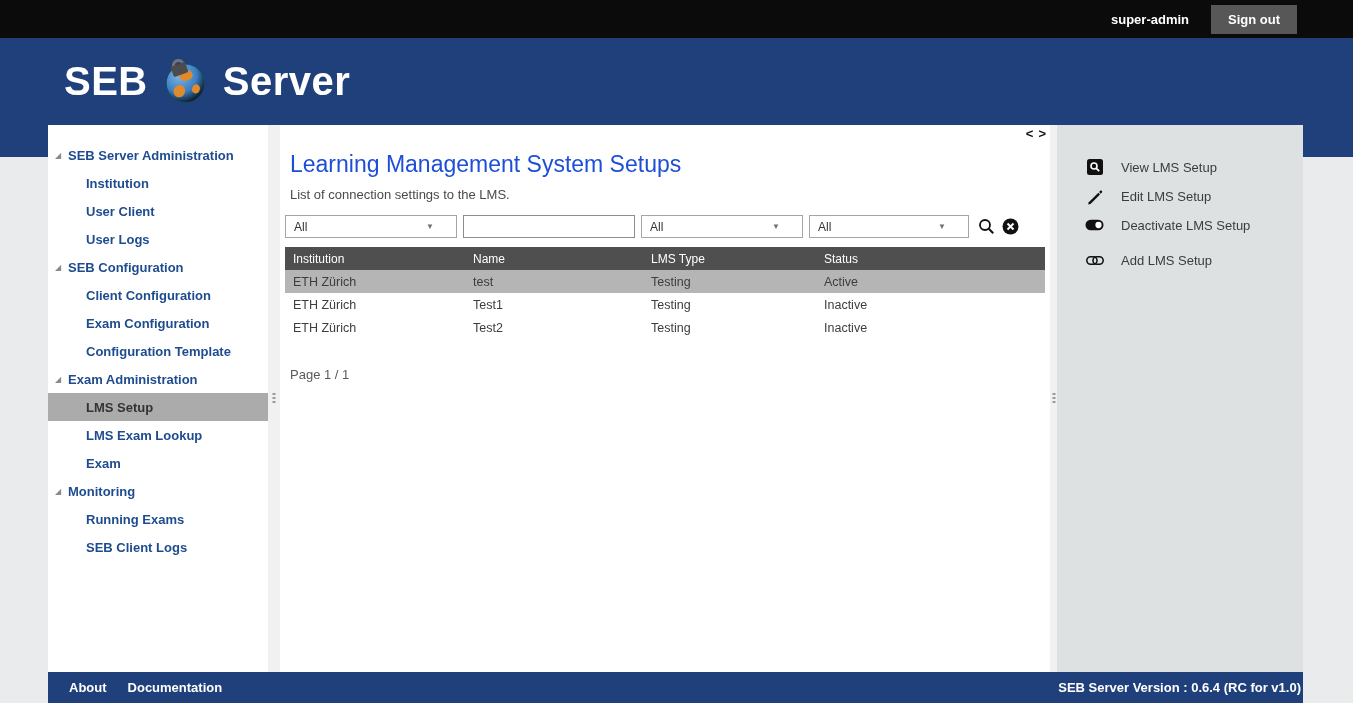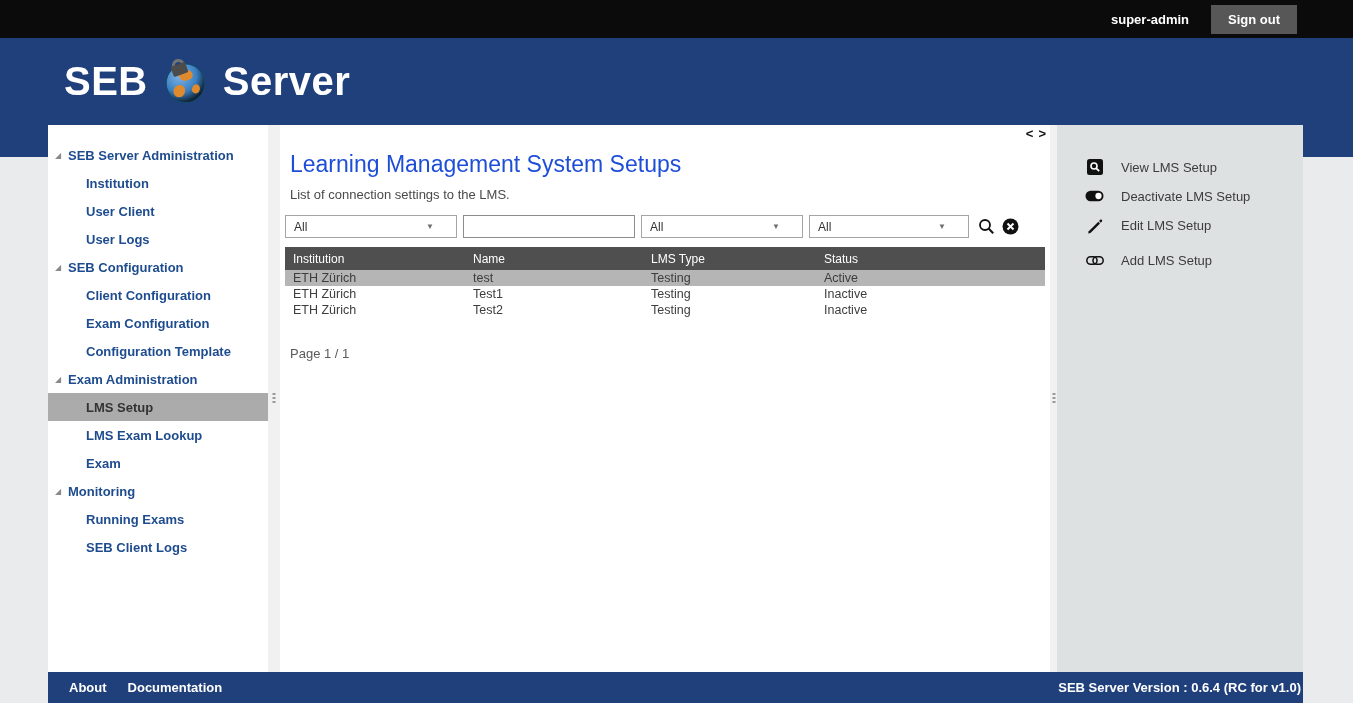--- a/index.html
+++ b/index.html
@@ -88,21 +88,21 @@
     padding:0 6px; font-family:inherit; color:#333;
   }
   .icon-btn { width:18px; height:18px; cursor:pointer; display:flex; align-items:center; justify-content:center; }
   
   .lms-table { margin:9px 0 0 5px; width:760px; border-collapse:collapse; }
   .lms-table th {
     background:#4f4f4f; color:#fff; font-size:12px; font-weight:normal;
     text-align:left; padding:4px 0 4px 8px; height:23px;
   }
   .lms-table td {
-    font-size:12.5px; color:#3d3d3d; padding:0 0 0 8px; height:16px;
+    font-size:12.5px; color:#3d3d3d; padding:0 0 0 8px; height:23px;
   }
   .lms-table tr.selected td { background:#b5b5b5; }
   .col-0 { width:180px; } .col-1 { width:178px; } .col-2 { width:173px; }
   .pagination { margin:28px 0 0 10px; font-size:13px; color:#5a5a5a; }
   
   .right-panel { width:246px; background:#dde1e2; padding:33px 0 0 28px; }
   .action-item {
     display:flex; align-items:center; gap:17px; height:18px; margin-bottom:11px;
     cursor:pointer;
   }
@@ -302,35 +302,35 @@
         <svg width="16" height="16" viewBox="0 0 16 16">
           <rect width="16" height="16" rx="2.5" fill="#111"></rect>
           <circle cx="7" cy="7" r="3" fill="none" stroke="#fff" stroke-width="1.6"></circle>
           <line x1="9.3" y1="9.3" x2="12.2" y2="12.2" stroke="#fff" stroke-width="1.8"></line>
         </svg>
       </span>
       <span class="action-label">View LMS Setup</span>
     </div>
     <div class="action-item">
       <span class="action-icon">
+        <svg width="17" height="17" viewBox="0 0 16 16">
+          <path d="M2.6 13.4 L2 15.6 L4.2 15 L13.2 6 L11.6 4.4 Z" fill="#111"></path>
+          <path d="M12.3 3.7 L13.9 5.3 L15 4.2 C15.4 3.8 15.4 3.2 15 2.8 L14.8 2.6 C14.4 2.2 13.8 2.2 13.4 2.6 Z" fill="#111"></path>
+        </svg>
+      </span>
+      <span class="action-label">Edit LMS Setup</span>
+    </div>
+    <div class="action-item">
+      <span class="action-icon">
         <svg width="19" height="12" viewBox="0 0 20 12">
           <rect x="0.5" y="0.5" width="19" height="11" rx="5.5" fill="#111"></rect>
           <circle cx="14.2" cy="6" r="3.3" fill="#fff"></circle>
         </svg>
       </span>
       <span class="action-label">Deactivate LMS Setup</span>
-    </div>
-    <div class="action-item">
-      <span class="action-icon">
-        <svg width="17" height="17" viewBox="0 0 16 16">
-          <path d="M2.6 13.4 L2 15.6 L4.2 15 L13.2 6 L11.6 4.4 Z" fill="#111"></path>
-          <path d="M12.3 3.7 L13.9 5.3 L15 4.2 C15.4 3.8 15.4 3.2 15 2.8 L14.8 2.6 C14.4 2.2 13.8 2.2 13.4 2.6 Z" fill="#111"></path>
-        </svg>
-      </span>
-      <span class="action-label">Edit LMS Setup</span>
     </div>
     <div class="action-item gapped">
       <span class="action-icon">
         <svg width="18" height="11" viewBox="0 0 22 12">
           <rect x="1" y="1.4" width="12.5" height="9.2" rx="4.6" fill="none" stroke="#111" stroke-width="1.9"></rect>
           <rect x="8.5" y="1.4" width="12.5" height="9.2" rx="4.6" fill="none" stroke="#111" stroke-width="1.9"></rect>
         </svg>
       </span>
       <span class="action-label">Add LMS Setup</span>
     </div>

